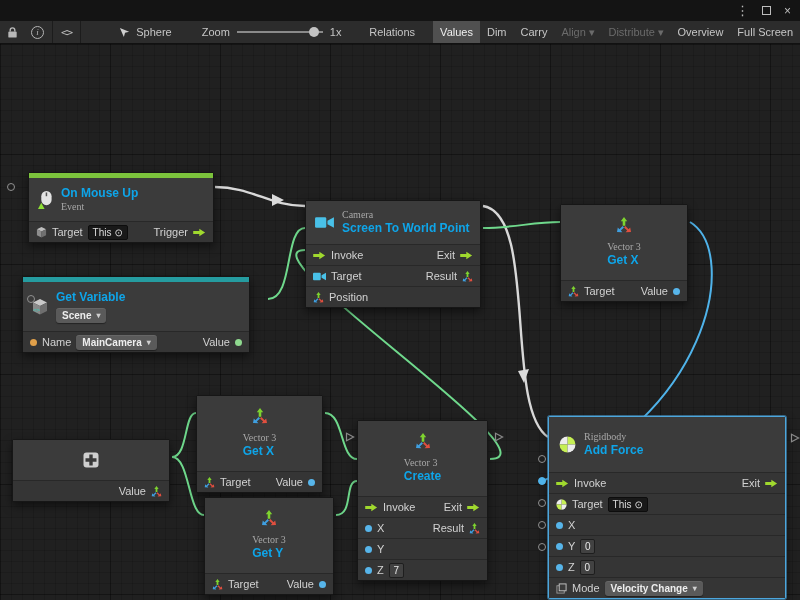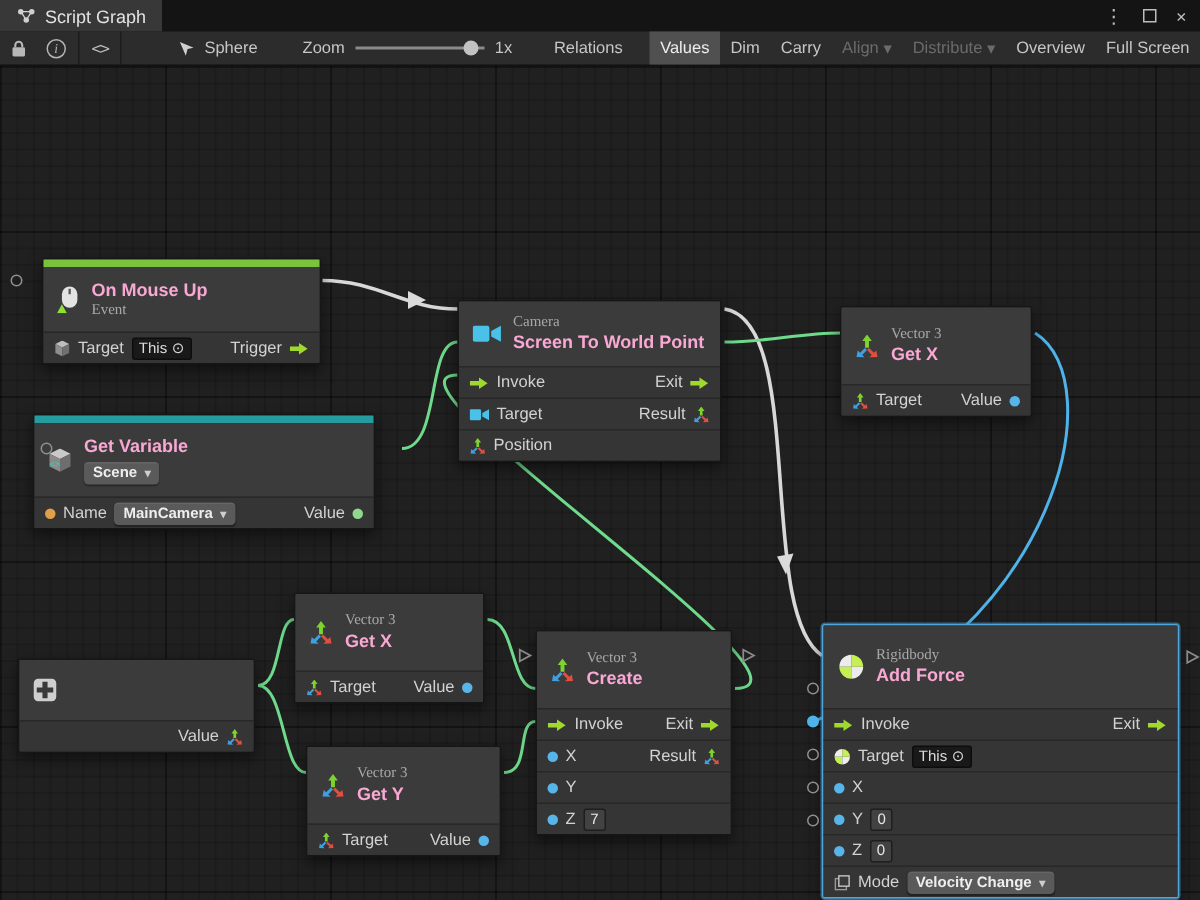--- a/index.html
+++ b/index.html
@@ -45,25 +45,25 @@
   .w.white{stroke:#d8d8d8;stroke-width:2.4px;}
   .w.green{stroke:#6fd98c;}
   .w.blue{stroke:#4fb3ea;}
 
   
   .node{position:absolute;background:#303030;border:1px solid #161616;border-radius:2px;
     box-shadow:0 4px 10px rgba(0,0,0,.5);z-index:2;}
   .node.selected{border-color:#4da6dc;box-shadow:0 0 0 1px rgba(77,166,220,.55),0 4px 10px rgba(0,0,0,.5);}
   .accent{height:5px;}
   .head{display:flex;align-items:center;gap:8px;padding:8px 9px;background:#3b3b3b;}
-  .head.hpad{padding:12px 9px;}
+  .head.hpad{padding:12px 9px;flex-direction:column;}
   .head.hpad14{padding:14px 10px;}
   .hcol{display:flex;flex-direction:column;}
   .cat{font-size:10px;line-height:12px;color:#a8a8a8;font-family:Liberation Serif, serif;}
-  .ttl{font-size:12px;line-height:15px;font-weight:bold;color:#f9a8d4;white-space:nowrap;}
+  .ttl{font-size:12px;line-height:15px;font-weight:bold;color:#0ea5e9;white-space:nowrap;}
   .row{height:21px;display:flex;align-items:center;gap:5px;background:#353535;border-top:1px solid #282828;
     padding:0 7px;font-size:11px;color:#d2d2d2;white-space:nowrap;}
   .right{margin-left:auto;display:flex;align-items:center;gap:5px;}
   .dot{width:7px;height:7px;border-radius:50%;flex:0 0 auto;}
   .dot.blue{background:#57b5ea;}
   .dot.green{background:#8fd98f;}
   .dot.orange{background:#e0a04a;}
   .chip{background:#191919;border:1px solid #0d0d0d;border-radius:2px;height:15px;display:inline-flex;
     align-items:center;gap:3px;padding:0 4px;font-size:10px;color:#dcdcdc;}
   .dd{background:#5a5a5a;border-radius:3px;height:15px;display:inline-flex;align-items:center;gap:5px;
@@ -137,26 +137,20 @@
         <circle cx="11" cy="3" r="2" fill="#cfcfcf"></circle>
         <circle cx="7" cy="9" r="2" fill="#cfcfcf"></circle>
   </symbol>
   <symbol id="i-cursor" viewBox="0 0 12 12">
         <path d="M1 1 L11 5.2 6.6 6.2 5.3 11 Z" fill="#cfcfcf"></path>
       </symbol>
 </defs>
 </svg>
 
 <div class="titlebar">
-  <div class="tab">
-    <svg width="13" height="11">
-        <use href="#i-graphtab"></use>
-      </svg>
-    <span>Script Graph</span>
-  </div>
   <div class="title-right">
     <span class="kebab">⋮</span>
     <span class="winbox"></span>
     <span>×</span>
   </div>
 </div>
 
 <div class="toolbar">
   <span class="ticon">
       <svg width="13" height="13">

